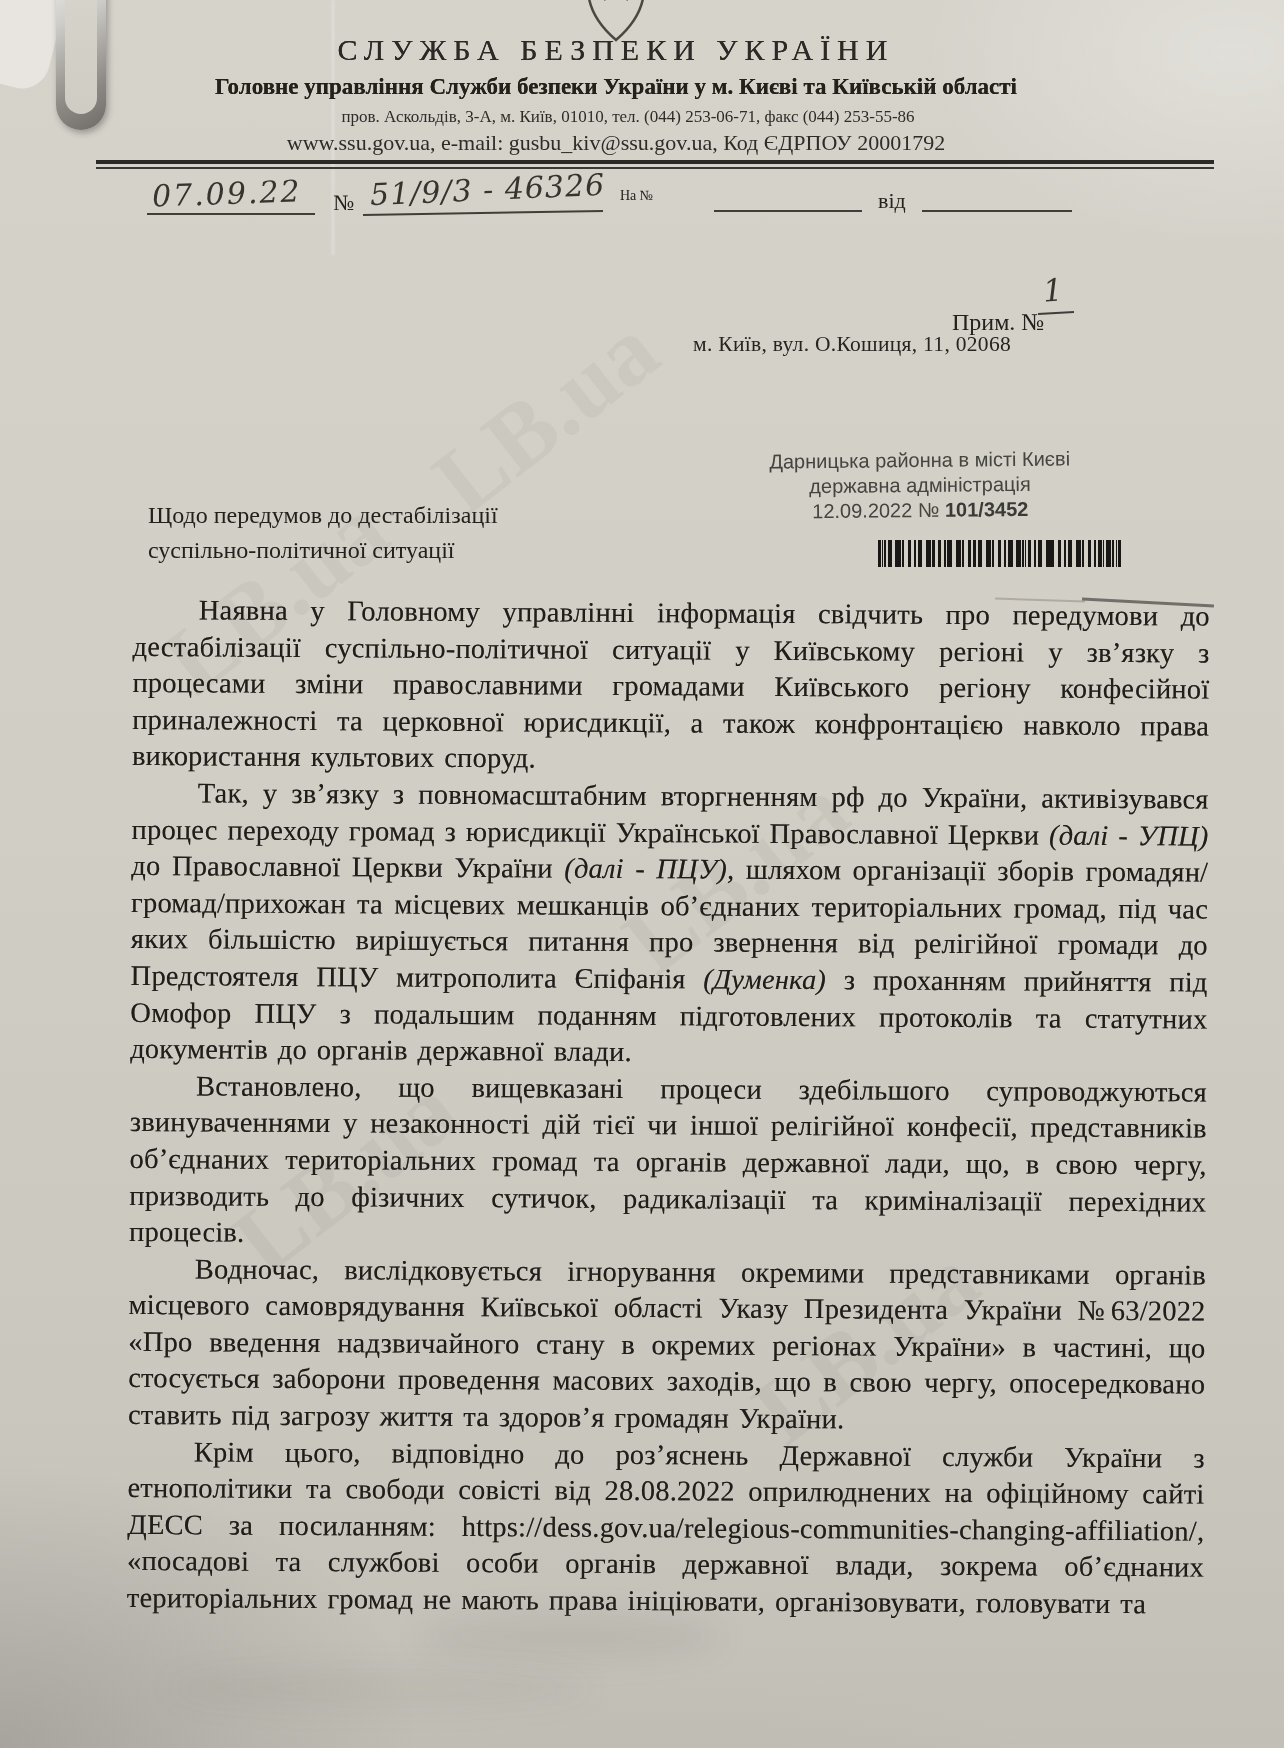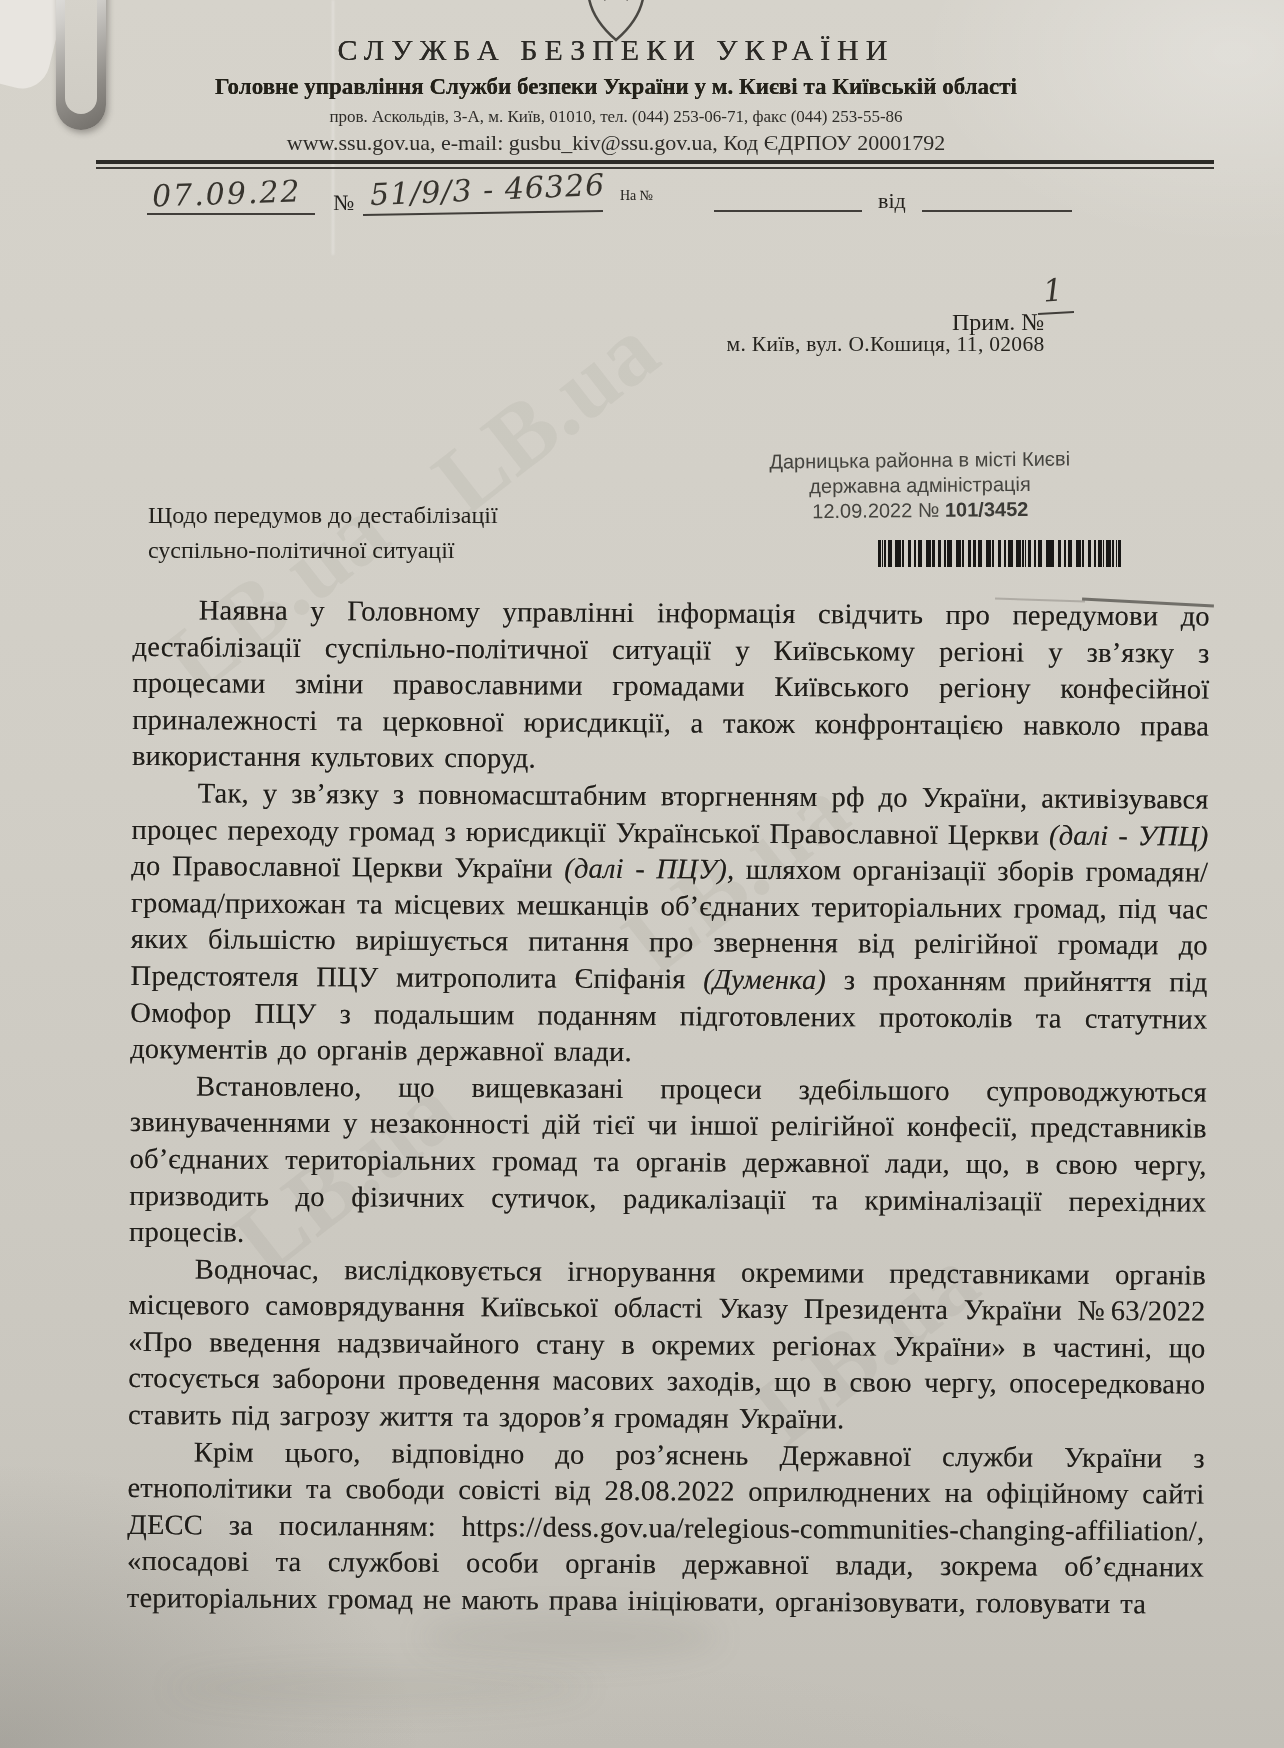--- a/index.html
+++ b/index.html
@@ -20,21 +20,21 @@
   .clip-outer{left:56px;top:-46px;width:50px;height:176px;border-radius:26px;
     background:linear-gradient(150deg,#f4f3f1 0%,#cfcdc9 35%,#8e8b86 75%,#6f6c67 100%);
     box-shadow:2px 3px 6px rgba(40,38,34,.35);}
   .clip-inner{left:65px;top:-38px;width:32px;height:152px;border-radius:17px;
     background:linear-gradient(180deg,#d8d5cd,#cfccc4);}
   
   .header{left:0;top:0;width:1232px;text-align:center;}
   .emblem{position:absolute;left:50%;top:-44px;transform:translateX(-50%);}
   .agency{position:absolute;left:0;top:33px;width:100%;font-size:30px;letter-spacing:7px;color:#2c2a26;text-shadow:0 0 .5px #2c2a26;}
   .department{position:absolute;left:0;top:74px;width:100%;font-size:23px;font-weight:bold;color:#232119;text-shadow:0 0 .4px #232119;}
-  .addr1{position:absolute;left:0;top:107px;width:100%;font-size:17px;color:#2e2c28;}
+  .addr1{position:absolute;left:12px;top:107px;width:100%;font-size:17px;color:#2e2c28;}
   .addr2{position:absolute;left:0;top:130px;width:100%;font-size:22px;color:#2e2c28;}
   .rule-thick{left:96px;top:160px;width:1118px;height:4px;background:#2b2a26;}
   .rule-thin{left:96px;top:167px;width:1118px;height:2px;background:#3a3834;}
   
   .hand{font-family:"DejaVu Serif",serif;font-style:italic;color:#37342e;}
   .ref-date{left:152px;top:176px;font-size:30px;letter-spacing:2px;transform:rotate(-2deg);}
   .ref-no-label{left:333px;top:190px;font-size:22px;}
   .ref-number{left:370px;top:172px;font-size:30px;letter-spacing:1px;transform:rotate(-2.5deg);}
   .hline{height:2px;background:#413e3a;}
   .l-date{left:147px;top:213px;width:168px;}
@@ -43,21 +43,21 @@
   .l-in{left:714px;top:210px;width:148px;}
   .from-label{left:878px;top:188px;font-size:22px;color:#26241f;}
   .l-from{left:922px;top:210px;width:150px;}
   
   .copy-label{left:952px;top:280px;font-size:24px;color:#23211c;margin-top:29px;}
   .copy-val{left:1043px;top:272px;font-size:31px;transform:rotate(-4deg);}
   .l-copy{left:1038px;top:312px;width:36px;transform:rotate(-3deg);}
   
   .recipient{left:693px;top:330px;width:385px;}
   .rec-line{font-size:26px;font-weight:bold;color:#1f1d18;text-align:justify;text-align-last:justify;line-height:36px;text-shadow:0 0 .4px #1f1d18;}
-  .rec-addr{margin-top:2px;font-size:21.5px;color:#26241f;text-align:center;letter-spacing:.3px;}
+  .rec-addr{margin-top:2px;font-size:21.5px;color:#26241f;text-align:left;letter-spacing:.3px;}
   
   .stamp{left:752px;top:448px;width:336px;text-align:center;font-family:"Liberation Sans","DejaVu Sans",sans-serif;color:#45443f;transform:rotate(-.6deg);}
   .stamp div{font-size:20px;line-height:25px;}
   .stamp .num{font-weight:bold;color:#3b3a36;}
   
   .subject{left:148px;top:498px;font-size:24px;line-height:35px;color:#23211c;}
   
   .barcode{left:878px;top:540px;width:243px;height:27px;
     background:
       repeating-linear-gradient(90deg,#181715 0 2px,transparent 2px 6px),

